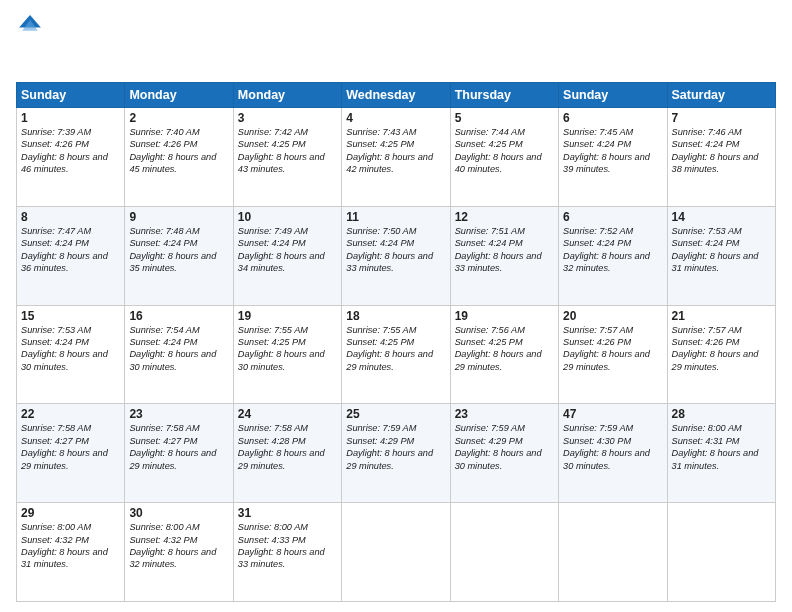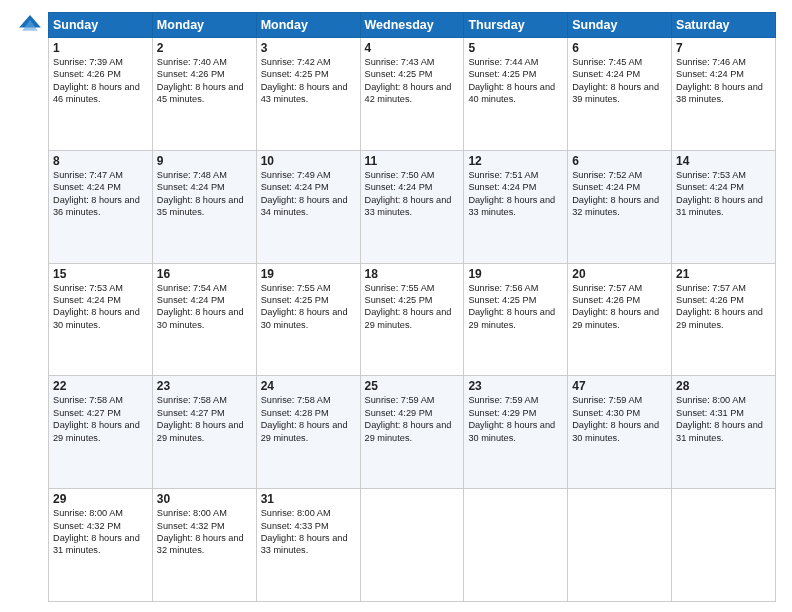--- a/index.html
+++ b/index.html
@@ -8,21 +8,22 @@
       background: #fff;
       width: 792px;
       height: 612px;
       overflow: hidden;
     }
     .page {
       width: 792px;
       height: 612px;
       padding: 12px 16px 10px 16px;
       display: flex;
-      flex-direction: row;
+      flex-direction: column;
+      gap: 36px;
     }
     .header {
       display: flex;
       justify-content: space-between;
       align-items: flex-start;
       margin-bottom: 6px;
     }
     .logo {
       display: flex;
       align-items: center;
@@ -91,20 +92,21 @@
     .day-num {
       font-size: 12px;
       font-weight: bold;
       display: block;
       margin-bottom: 1px;
     }
     .cell-text {
       font-size: 9.2px;
       line-height: 1.35;
       color: #222;
+      font-style: italic;
     }
     .empty-cell {
       background: #f9f9f9;
     }
     table {
       width: 100%;
       border-collapse: collapse;
     }
   </style>
 </head>

